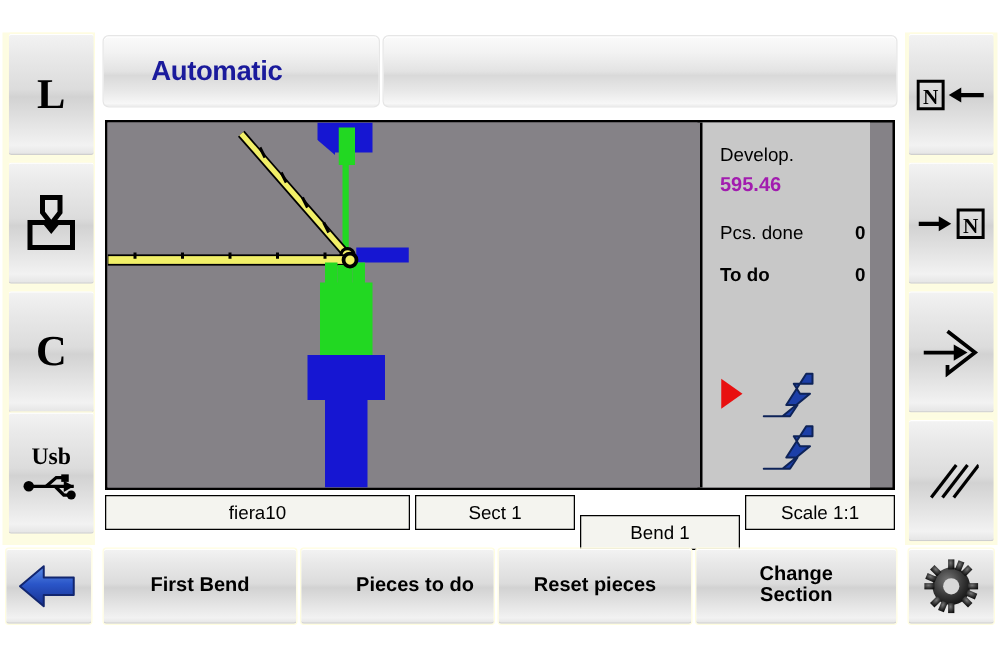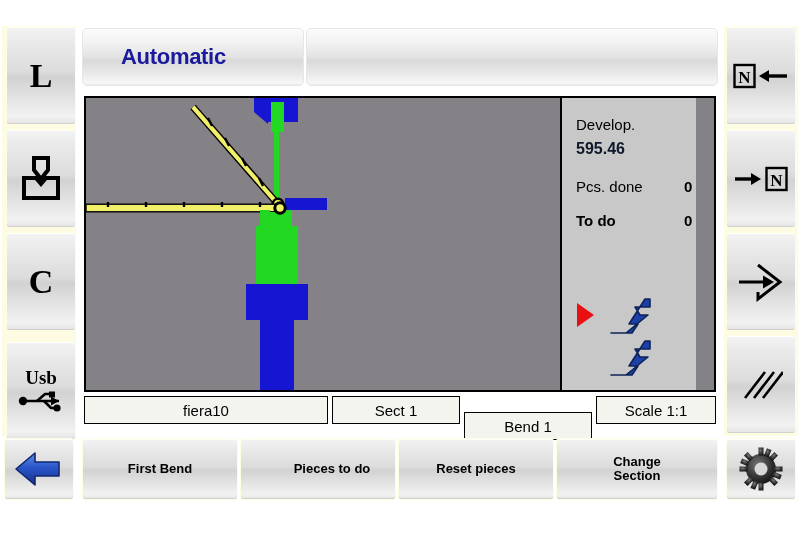--- a/index.html
+++ b/index.html
@@ -60,36 +60,36 @@
   .infopanel{position:absolute;left:474px;top:0;width:136px;height:292px;
              background:#c8c8c8;border-left:2px solid #000;box-sizing:border-box;}
 
   
   .mach{position:absolute;}
   .blue{background:#1616d2;}
   .green{background:#22d822;}
 
   
   .ip-label{position:absolute;font-size:15px;color:#000;white-space:nowrap;}
-  .ip-value{position:absolute;font-size:16px;font-weight:bold;color:#0f172a;}
+  .ip-value{position:absolute;font-size:16px;font-weight:bold;color:#a21caf;}
   .ip-num{position:absolute;font-size:15px;font-weight:bold;color:#000;}
 
   
   .statusrow{position:absolute;left:84px;top:396px;width:632px;height:30px;}
   .statusbox{
     position:absolute;top:0;height:28px;
     background:#f4f4ef;border:1px solid #000;box-sizing:border-box;
     display:flex;align-items:center;justify-content:center;
     font-size:15px;color:#000;
   }
 
   
   .fnrow{position:absolute;left:82px;top:438px;width:636px;height:62px;}
   .fnkey{position:absolute;top:0;height:62px;}
-  .fnkey .key-lbl{font-size:13px;}
+  .fnkey .key-lbl{font-size:16px;}
 
   
   #key-back{left:4px;top:438px;width:70px;height:62px;}
   #key-settings{right:4px;top:438px;width:70px;height:62px;}
 
   svg{display:block;}
 </style>
 </head>
 <body>
 
@@ -107,21 +107,21 @@
           <path d="M14 2 h14 v12 l-7 9 l-7 -9 z" fill="none" stroke="#000" stroke-width="4"></path>
           <path d="M4 22 h12 l5 6 l5 -6 h12 v20 h-34 z" fill="none" stroke="#000" stroke-width="4"></path>
         </svg>
       </span>
     </div>
 
     <div class="key sidekey" style="top:206px;">
       <span class="key-lbl glyph" style="font-size:34px;">C</span>
     </div>
 
-    <div class="key sidekey" style="top:315px;flex-direction:column;">
+    <div class="key sidekey" style="top:303px;flex-direction:column;">
       <span class="key-lbl glyph" style="font-size:19px;margin-bottom:1px;">Usb</span>
       <span>
         <svg width="48" height="24" viewBox="0 0 48 24">
           <line x1="6" y1="12" x2="42" y2="12" stroke="#000" stroke-width="2.6"></line>
           <circle cx="6" cy="12" r="4.2" fill="#000"></circle>
           <path d="M42 12 l-8 -4.5 v9 z" fill="#000"></path>
           <path d="M20 12 l8 -7 h6" fill="none" stroke="#000" stroke-width="2.6"></path>
           <rect x="32" y="2.5" width="6" height="6" fill="#000"></rect>
           <path d="M27 12 l7 7 h5" fill="none" stroke="#000" stroke-width="2.6"></path>
           <circle cx="40" cy="19" r="3.6" fill="#000"></circle>

